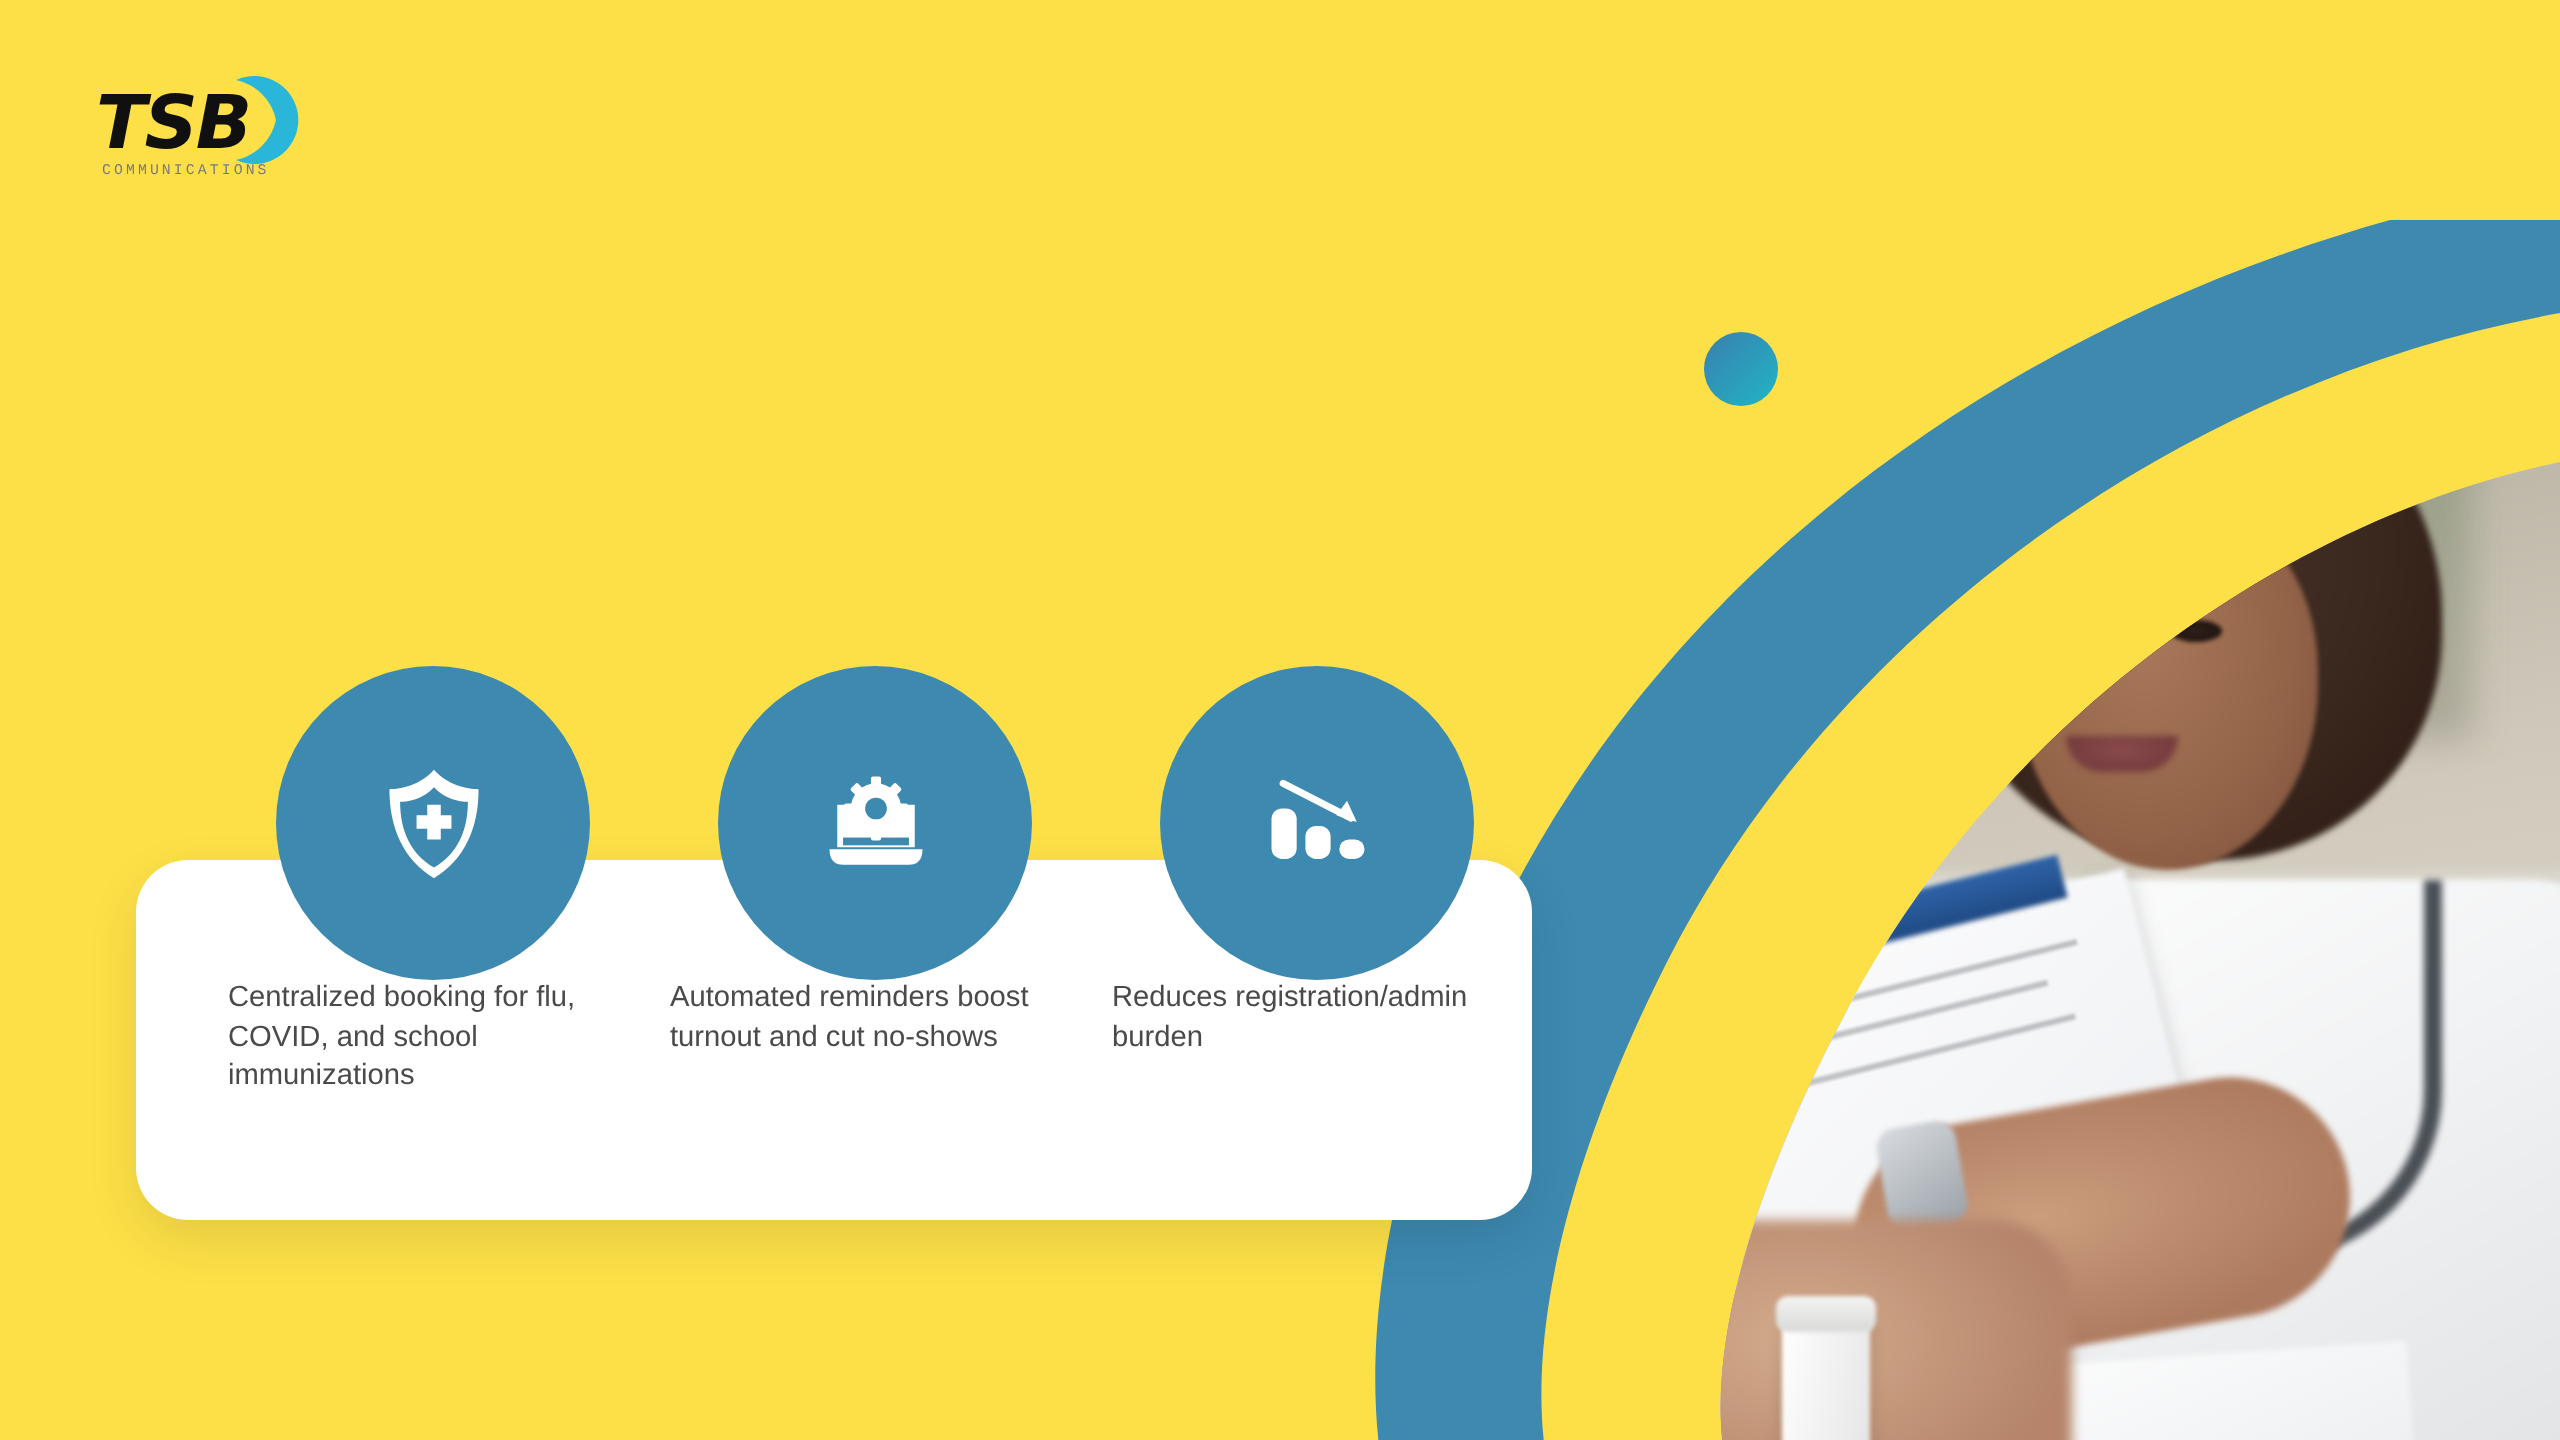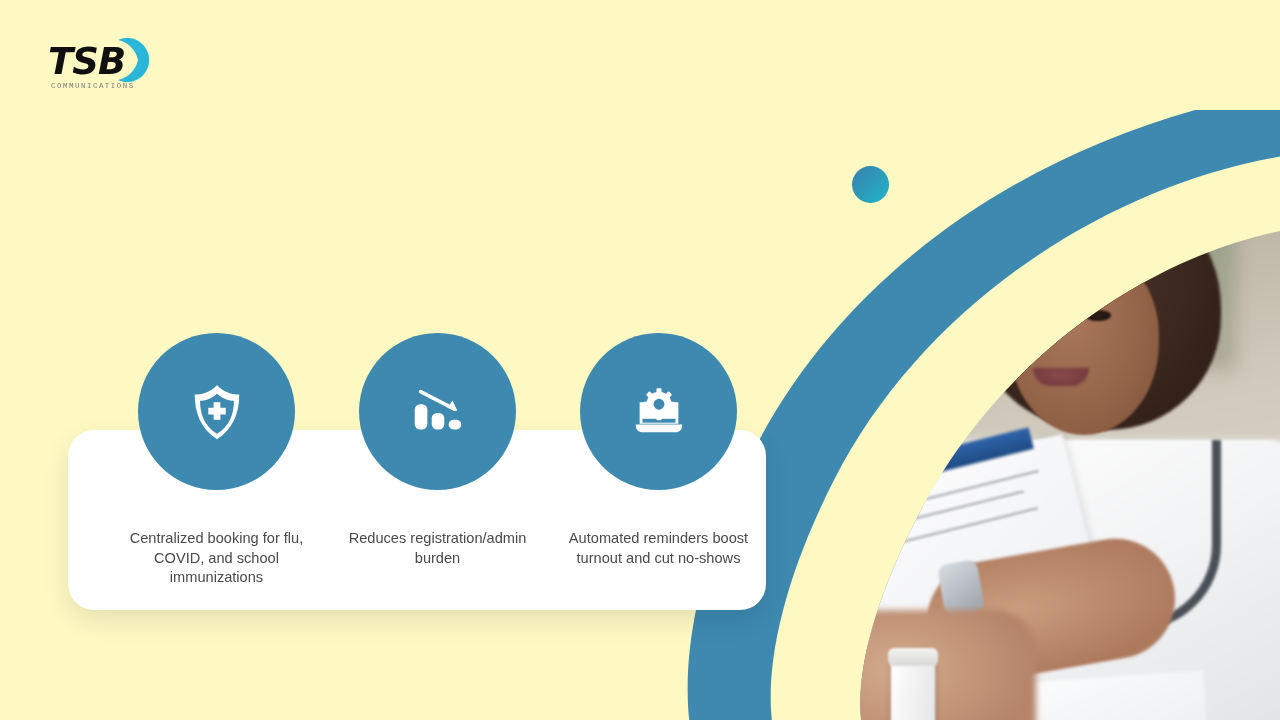--- a/index.html
+++ b/index.html
@@ -5,21 +5,21 @@
   * { margin:0; padding:0; box-sizing:border-box; }
   html, body {
     width:1280px; height:720px;
     background:#ffffff;
     font-family:"Liberation Sans", sans-serif;
     overflow:hidden;
   }
   #slide {
     position:relative;
     width:1280px; height:720px;
-    background:#fef9c3;
+    background:#fde047;
     overflow:hidden;
   }
 
   
   #logo {
     position:absolute;
     left:48px; top:34px;
     width:140px; height:62px;
   }
   #logo-swoosh {
@@ -261,22 +261,20 @@
     border-radius:50%;
     background:#3d89b0;
     margin:0 auto;
     display:flex;
     align-items:center;
     justify-content:center;
     position:relative;
     z-index:3;
   }
   .feature-caption {
-    margin-top:39px;
-    text-align:center;
     font-size:14.6px;
     line-height:1.35;
     color:#4a4a4a;
     font-family:"Liberation Sans", sans-serif;
     position:relative;
     z-index:4;
     padding:0 8px;
   }
 </style>
 </head>
@@ -359,33 +357,20 @@
           <path d="M32 13 C26.5 19 19 20.5 14.5 20.5 C14.5 35.5 20 47.5 32 54.5 C44 47.5 49.5 35.5 49.5 20.5 C45 20.5 37.5 19 32 13 Z" fill="#3d89b0"></path>
           <path d="M28.5 22 h7 v5.5 h5.5 v7 h-5.5 v5.5 h-7 v-5.5 h-5.5 v-7 h5.5 z" fill="#ffffff"></path>
         </svg>
       </div>
       <div class="feature-caption">Centralized booking for flu, COVID, and school immunizations</div>
     </div>
 
     <div class="feature">
       <div class="feature-circle">
         <svg width="62" height="62" viewBox="0 0 64 64">
-          <rect x="8" y="24" width="13" height="26" rx="5.5" fill="#ffffff"></rect>
-          <rect x="25.5" y="33" width="13" height="17" rx="5.5" fill="#ffffff"></rect>
-          <rect x="43" y="40" width="13" height="10" rx="5" fill="#ffffff"></rect>
-          <path d="M14 11 L49 29" stroke="#ffffff" stroke-width="3.6" stroke-linecap="round"></path>
-          <path d="M52 31 L41.5 27.5 L47 20 Z" fill="#ffffff"></path>
-        </svg>
-      </div>
-      <div class="feature-caption">Reduces registration/admin burden</div>
-    </div>
-
-    <div class="feature">
-      <div class="feature-circle">
-        <svg width="62" height="62" viewBox="0 0 64 64">
           <path d="M12 22 h40 v22 h-40 z" fill="#ffffff"></path>
           <path d="M8 45 h48 c0 6 -3 8 -7 8 h-34 c-4 0 -7 -2 -7 -8 z" fill="#ffffff"></path>
           <rect x="15" y="39" width="34" height="4" fill="#3d89b0"></rect>
           <g transform="translate(32,24)">
             <circle r="13" fill="#ffffff"></circle>
             <g fill="#ffffff">
               <rect x="-2.6" y="-16.5" width="5.2" height="6" rx="1"></rect>
               <rect x="-2.6" y="10.5" width="5.2" height="6" rx="1"></rect>
               <rect x="-16.5" y="-2.6" width="6" height="5.2" rx="1"></rect>
               <rect x="10.5" y="-2.6" width="6" height="5.2" rx="1"></rect>
@@ -394,15 +379,28 @@
               <rect x="-16.5" y="-2.6" width="6" height="5.2" rx="1" transform="rotate(45)"></rect>
               <rect x="10.5" y="-2.6" width="6" height="5.2" rx="1" transform="rotate(45)"></rect>
             </g>
             <circle r="5.6" fill="#3d89b0"></circle>
           </g>
         </svg>
       </div>
       <div class="feature-caption">Automated reminders boost turnout and cut no-shows</div>
     </div>
 
+    <div class="feature">
+      <div class="feature-circle">
+        <svg width="62" height="62" viewBox="0 0 64 64">
+          <rect x="8" y="24" width="13" height="26" rx="5.5" fill="#ffffff"></rect>
+          <rect x="25.5" y="33" width="13" height="17" rx="5.5" fill="#ffffff"></rect>
+          <rect x="43" y="40" width="13" height="10" rx="5" fill="#ffffff"></rect>
+          <path d="M14 11 L49 29" stroke="#ffffff" stroke-width="3.6" stroke-linecap="round"></path>
+          <path d="M52 31 L41.5 27.5 L47 20 Z" fill="#ffffff"></path>
+        </svg>
+      </div>
+      <div class="feature-caption">Reduces registration/admin burden</div>
+    </div>
+
   </div>
 
 </div>
 
 </body></html>

